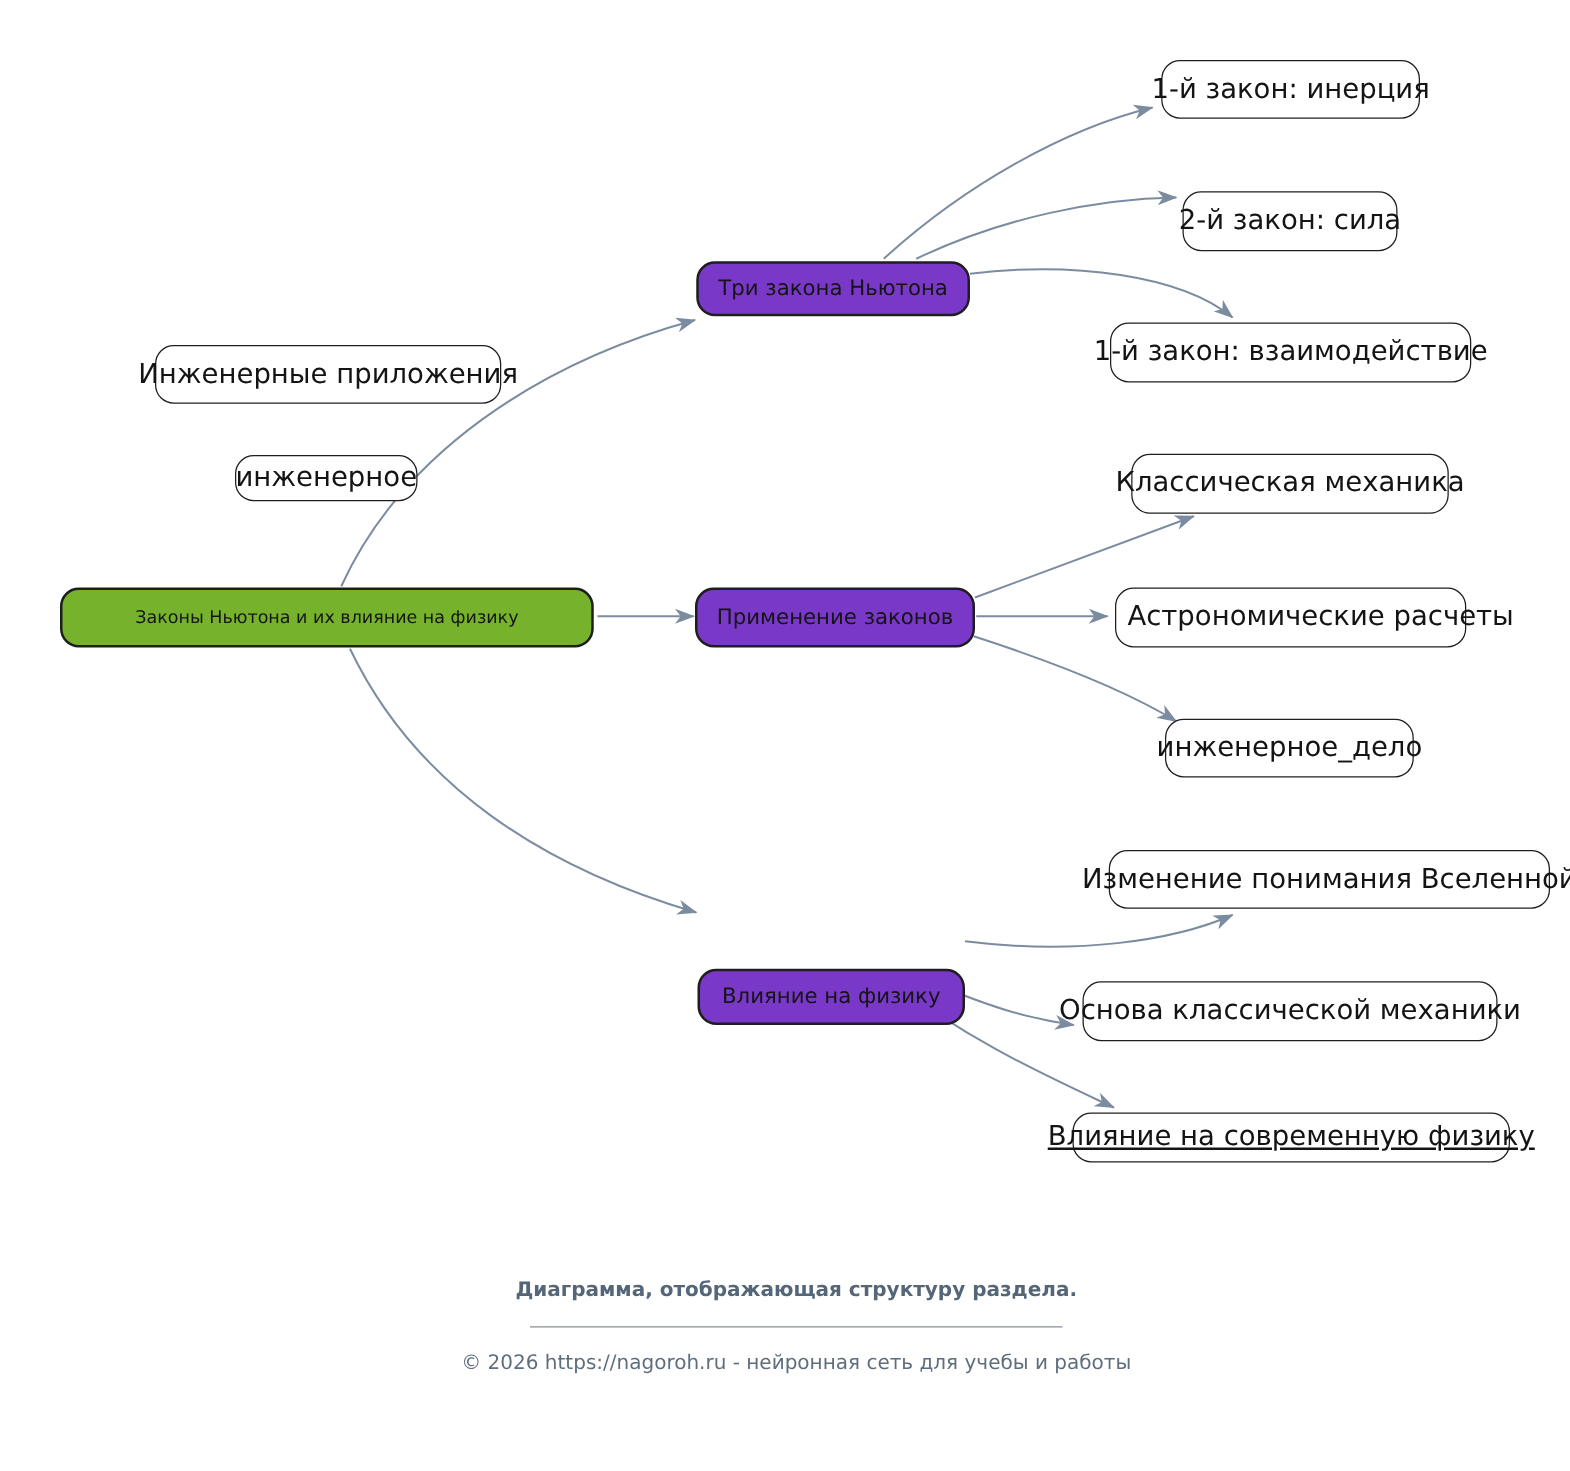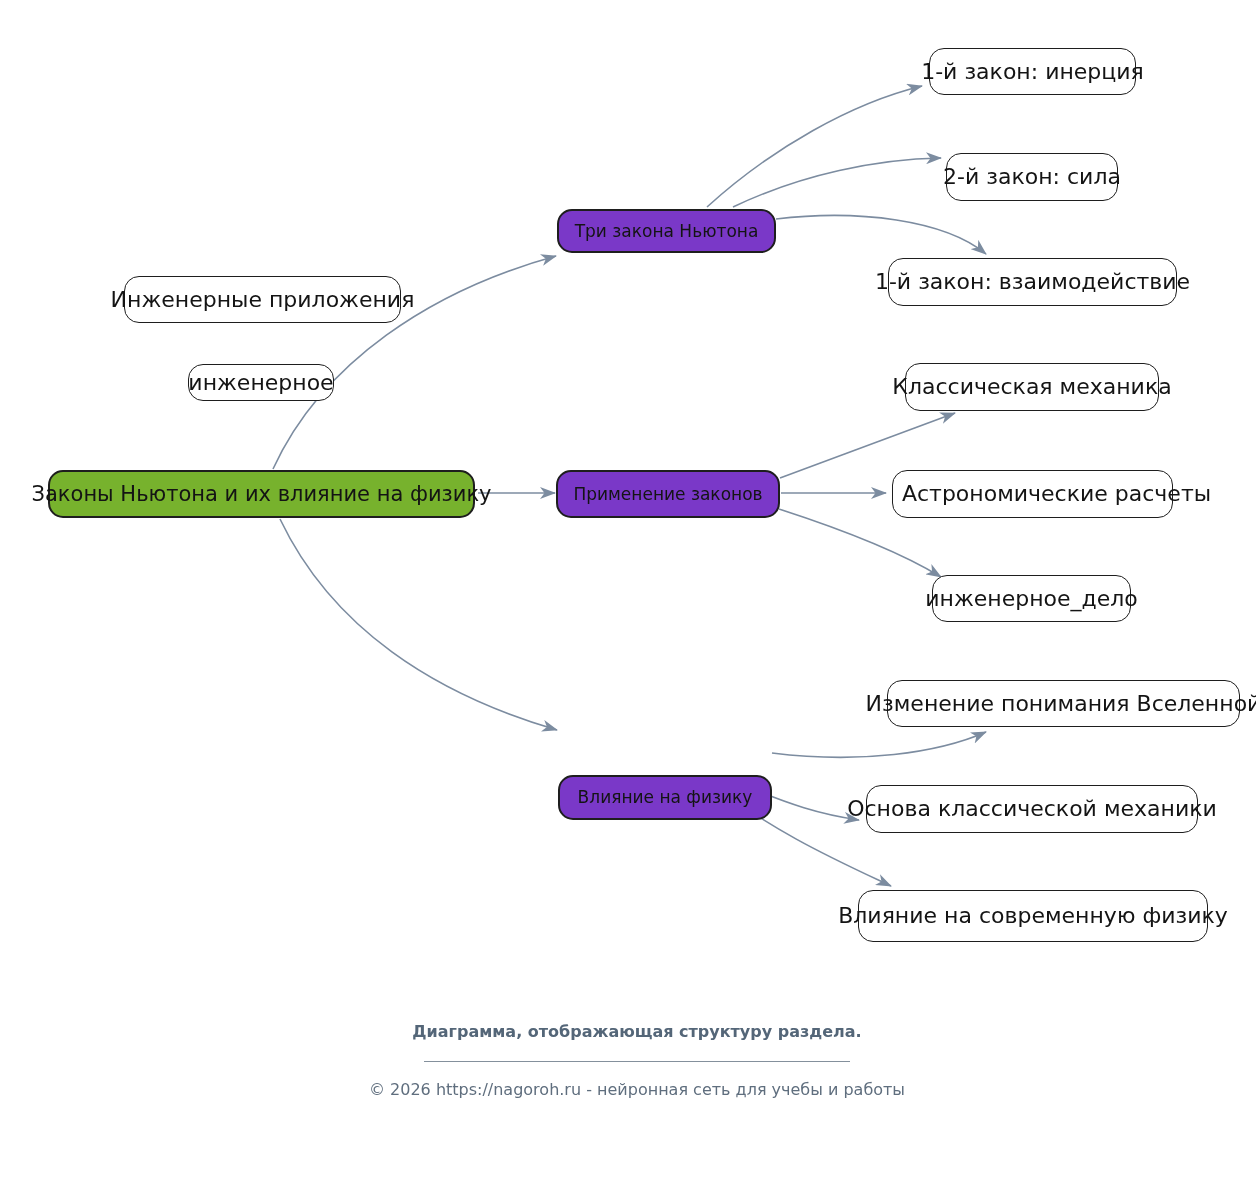--- a/index.html
+++ b/index.html
@@ -26,21 +26,21 @@
   #arrowhead-path{fill:var(--edge-color);stroke:none;}
   .node{
     position:absolute;box-sizing:border-box;
     display:flex;align-items:center;justify-content:center;
     border:1.5px solid var(--node-border);
     border-radius:15px;
     font-size:22px;line-height:1;white-space:nowrap;
     color:var(--text-color);
     background:var(--leaf-fill);
   }
-  .node.root{background:var(--root-fill);border-width:2px;font-size:21px;}
+  .node.root{background:var(--root-fill);border-width:2px;font-size:14px;}
   .node.branch{background:var(--branch-fill);border-width:2px;font-size:17px;}
   .footer-block{
     position:absolute;left:0;top:1022px;width:1274px;text-align:center;
   }
   .caption{
     font-size:16px;font-weight:bold;color:var(--caption-color);
   }
   .divider{
     width:426px;height:0;border:none;border-top:1.5px solid var(--divider-color);
     margin:20px auto 0 auto;
@@ -81,21 +81,21 @@
 <div class="node" style="left:929px;top:48px;width:207px;height:47px;">1-й закон: инерция</div>
 <div class="node" style="left:946px;top:153px;width:172px;height:48px;text-align:center;">2-й закон: сила</div>
 <div class="node" style="left:888px;top:258px;width:289px;height:48px;">1-й закон: взаимодействие</div>
 
 <div class="node" style="left:905px;top:363px;width:254px;height:48px;">Классическая механика</div>
 <div class="node" style="left:892px;top:470px;width:281px;height:48px;padding-left:48px;">Астрономические расчеты</div>
 <div class="node" style="left:932px;top:575px;width:199px;height:47px;">инженерное_дело</div>
 
 <div class="node" style="left:855px;top:680px;width:353px;height:47px;margin-left:32px;">Изменение понимания Вселенной</div>
 <div class="node" style="left:866px;top:785px;width:332px;height:48px;">Основа классической механики</div>
-<div class="node" style="left:858px;top:890px;width:350px;height:52px;">Влияние на современную физику</div>
+<div class="node" style="left:858px;top:890px;width:350px;height:40px;text-decoration:underline;">Влияние на современную физику</div>
 
 <div class="node" style="left:124px;top:259px;width:277px;height:47px;margin-top:17px;">Инженерные приложения</div>
 <div class="node" style="left:188px;top:364px;width:146px;height:37px;">инженерное</div>
 
 <div class="footer-block">
   <div class="caption">Диаграмма, отображающая структуру раздела.</div>
   <hr class="divider">
   <div class="copyright">© 2026 https://nagoroh.ru - нейронная сеть для учебы и работы</div>
 </div>
 

